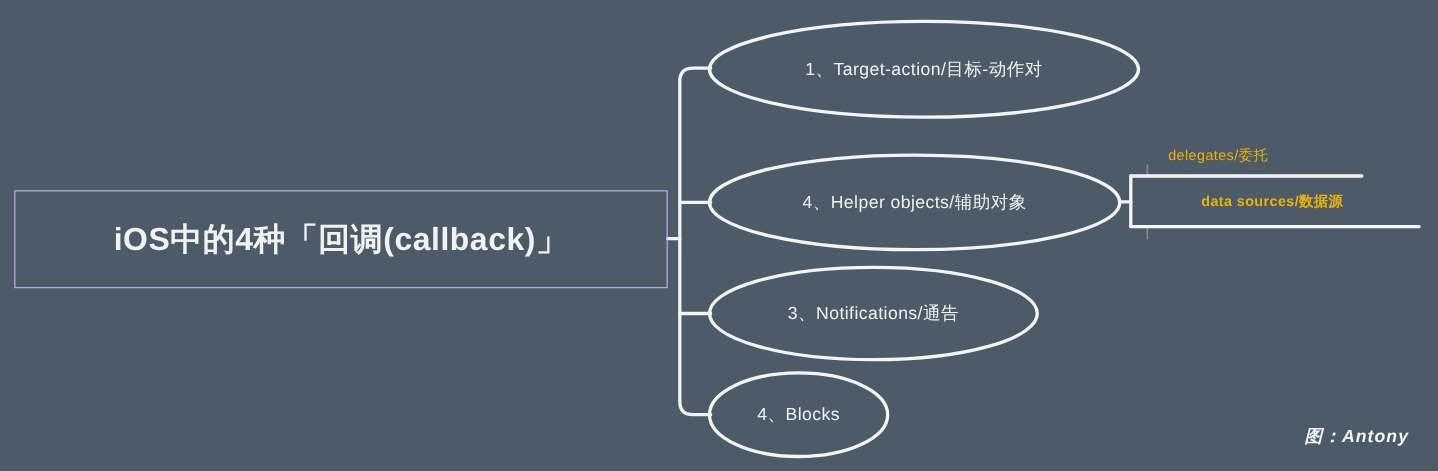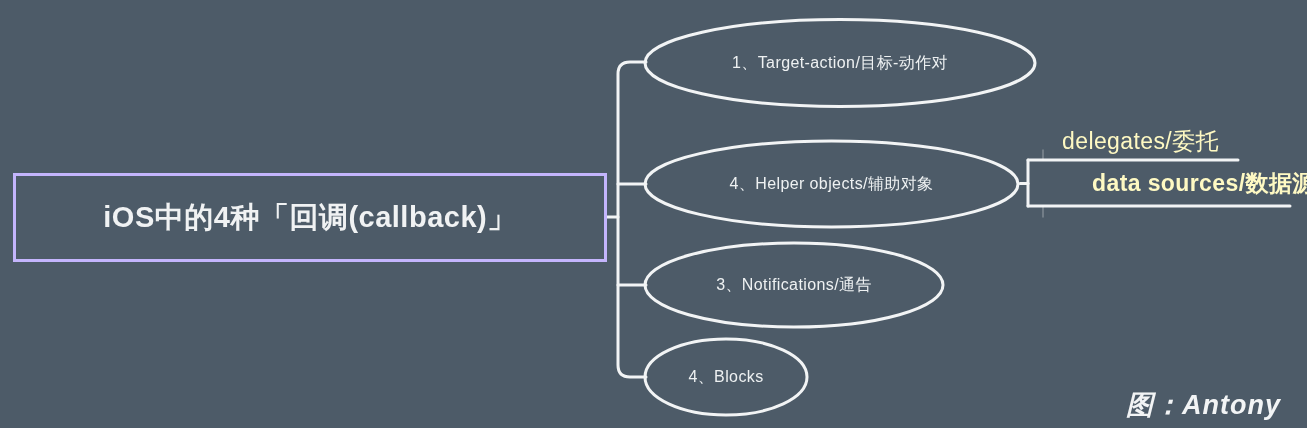--- a/index.html
+++ b/index.html
@@ -16,21 +16,21 @@
   }
   .lines{
     position:absolute;
     left:0;top:0;
     width:1307px;height:428px;
   }
   .root-box{
     position:absolute;
     left:13px;top:173px;
     width:594px;height:89px;
-    border:3px solid #c4b5fd;
+    border:1px solid #c4b5fd;
     box-sizing:border-box;
     display:flex;align-items:center;justify-content:center;
   }
   .root-label{
     color:#f0f2f3;
     font-size:29px;
     font-weight:bold;
     letter-spacing:0.5px;
     white-space:nowrap;
   }
@@ -42,33 +42,33 @@
     font-weight:300;
     letter-spacing:0.4px;
     white-space:nowrap;
   }
   .n1{left:645px;top:19px;width:390px;height:88px;}
   .n2{left:645px;top:141px;width:373px;height:86px;}
   .n3{left:645px;top:243px;width:298px;height:84px;}
   .n4{left:645px;top:339px;width:162px;height:76px;}
   .sub-label{
     position:absolute;
-    color:#fef9c3;
-    font-size:23px;
+    color:#eab308;
+    font-size:13px;
     font-weight:300;
     letter-spacing:0.4px;
     white-space:nowrap;
   }
   .s1{left:1062px;top:129px;line-height:24px;}
   .s2{left:1092px;top:171px;line-height:24px;font-weight:bold;}
   .signature{
     position:absolute;
     right:26px;top:387px;
     color:#f2f4f5;
-    font-size:27px;
+    font-size:16px;
     font-weight:bold;
     font-style:italic;
     letter-spacing:1px;
     white-space:nowrap;
   }
 </style>
 </head>
 <body>
 
 <div class="canvas">

